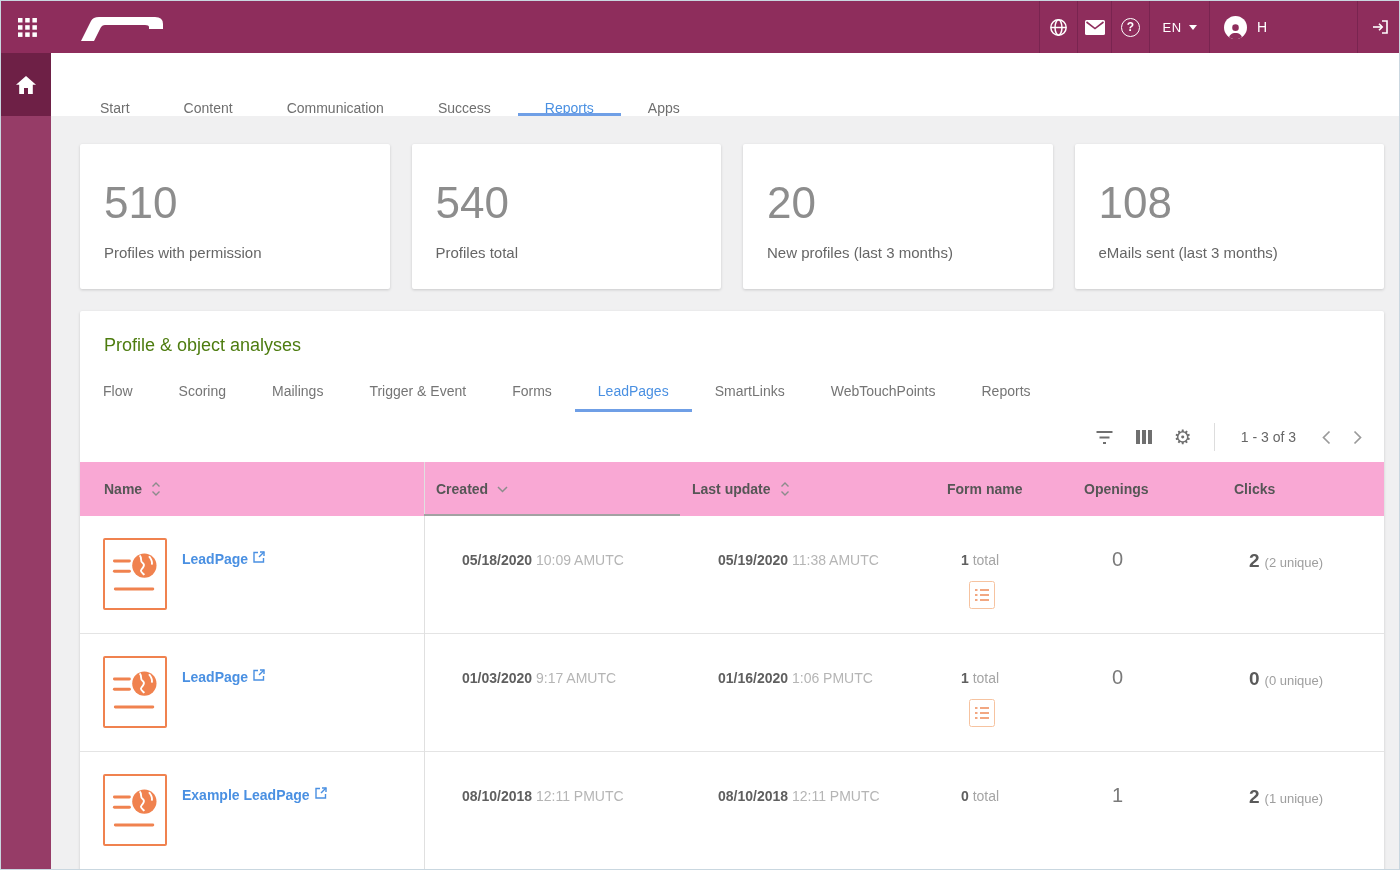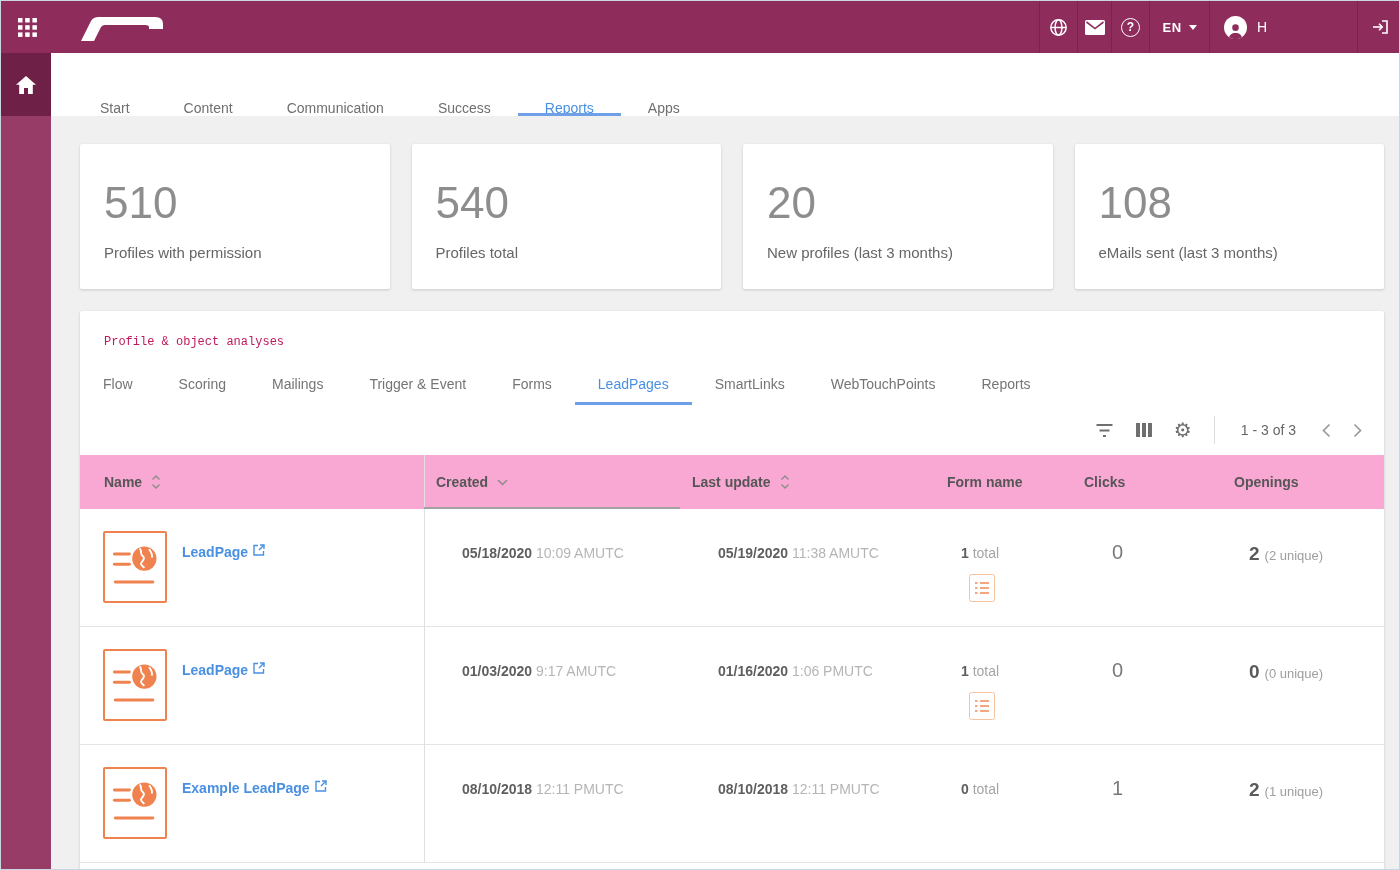--- a/index.html
+++ b/index.html
@@ -11,21 +11,21 @@
   }
   
   .topbar { position:absolute; top:0; left:0; width:1400px; height:52px;
     background:#8e2d5c; display:flex; align-items:stretch; z-index:30; }
   .grid-btn { width:52px; display:flex; align-items:center; justify-content:center; cursor:pointer; }
   .logo-wrap { display:flex; align-items:center; margin-left:22px; }
   .tb-spacer { flex:1; }
   .tb-cell { display:flex; align-items:center; justify-content:center;
     border-left:1px solid #792450; cursor:pointer; color:#fff; }
   .cell-globe{width:38px}.cell-mail{width:34px}.cell-help{width:38px}
-  .cell-lang{width:60px; gap:7px; font-size:13px; font-weight:bold; letter-spacing:.5px;}
+  .cell-lang{width:60px; gap:7px; font-size:13px; font-weight:normal; letter-spacing:.5px;}
   .cell-user{width:148px; justify-content:flex-start; padding-left:14px; gap:10px; font-size:14px;}
   .cell-exit{width:44px}
   .caret-down{ width:0;height:0;border-left:4.5px solid transparent;border-right:4.5px solid transparent;border-top:5px solid #fff; }
   .help-circle{ width:19px;height:19px;border:1.6px solid #fff;border-radius:50%;
     display:flex;align-items:center;justify-content:center;font-size:12px;font-weight:bold;color:#fff;}
   .avatar{ width:23px;height:23px;background:#fff;border-radius:50%;overflow:hidden;
     display:flex;align-items:flex-end;justify-content:center;}
   
   .sidebar{ position:absolute; top:52px; left:0; width:50px; height:818px; background:#963c67; z-index:20;}
   .home-cell{ width:50px;height:63px;background:#6e2046;display:flex;align-items:center;justify-content:center;cursor:pointer;}
@@ -39,21 +39,21 @@
   
   .main{ position:absolute; top:115px; left:56px; width:1350px; height:755px; padding:28px 23px 0; }
   .cards{ display:flex; gap:22px; }
   .card{ flex:1; height:145px; background:#fff; border-radius:2px;
     box-shadow:0 1px 3px rgba(0,0,0,.16); padding:20px 24px; }
   .card-value{ font-size:44px; color:#8d8d8d; margin-top:14px; }
   .card-label{ font-size:15px; color:#666; margin-top:16px; }
   
   .panel{ margin-top:22px; background:#fff; border-radius:2px;
     box-shadow:0 1px 3px rgba(0,0,0,.16); height:900px; }
-  .panel-title{ padding:24px 0 0 24px; font-size:12px; color:#be185d;font-family:Liberation Mono, monospace; }
+  .panel-title{ padding:24px 0 0 24px; font-size:18px; color:#4d7c0f; }
   .panel-tabs{ display:flex; margin-top:14px; height:42px; }
   .ptab{ position:relative; display:flex; align-items:center; padding:0 23px;
     font-size:14px; color:#757575; cursor:pointer; }
   .ptab.active{ color:#4a90e2; }
   .ptab.active::after{ content:""; position:absolute; left:0; right:0; bottom:0; height:3px; background:#6f9fe6; }
   .toolbar{ height:50px; display:flex; align-items:center; justify-content:flex-end;
     padding-right:22px; gap:22px; }
   .tool-btn{ display:flex; align-items:center; justify-content:center; cursor:pointer; }
   .gear-glyph{ font-size:20px; color:#6f6f6f; line-height:1; }
   .tool-divider{ width:1px; height:28px; background:#ddd; }
@@ -288,24 +288,24 @@
           <span>Last update</span>
           <svg width="10" height="14" viewBox="0 0 10 14" fill="none" stroke="#8c8c8c" stroke-width="1.4">
             <path d="M1.5 4.5 L5 1 L8.5 4.5"></path>
               <path d="M1.5 9.5 L5 13 L8.5 9.5"></path>
           </svg>
         </div>
         <div class="th">
             <span>Form name</span>
           </div>
         <div class="th">
+            <span>Openings</span>
+          </div>
+        <div class="th">
             <span>Clicks</span>
-          </div>
-        <div class="th">
-            <span>Openings</span>
           </div>
       </div>
 
       <div class="trow">
         <div class="cell-name">
           <div class="lp-icon">
             <svg width="58" height="64" viewBox="0 0 62 68">
               <g stroke="#f0824f" stroke-width="3.2" stroke-linecap="round">
                 <line x1="9" y1="20" x2="25" y2="20"></line>
                   <line x1="9" y1="31" x2="25" y2="31"></line>

